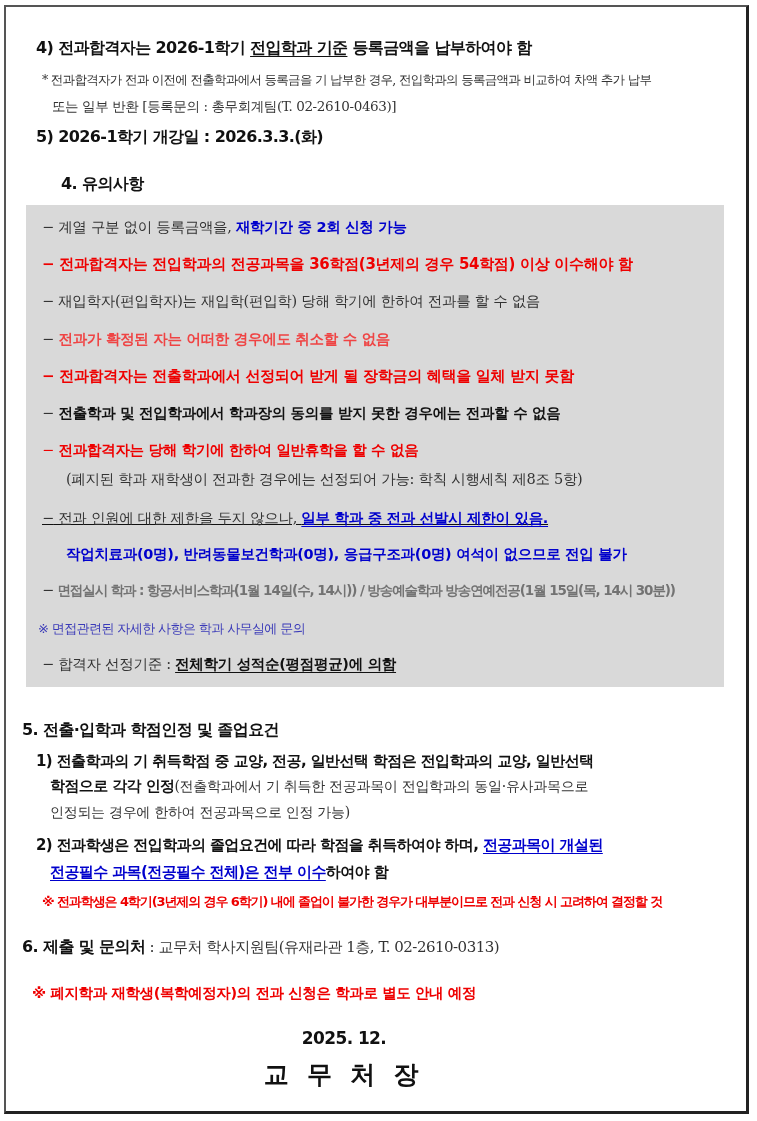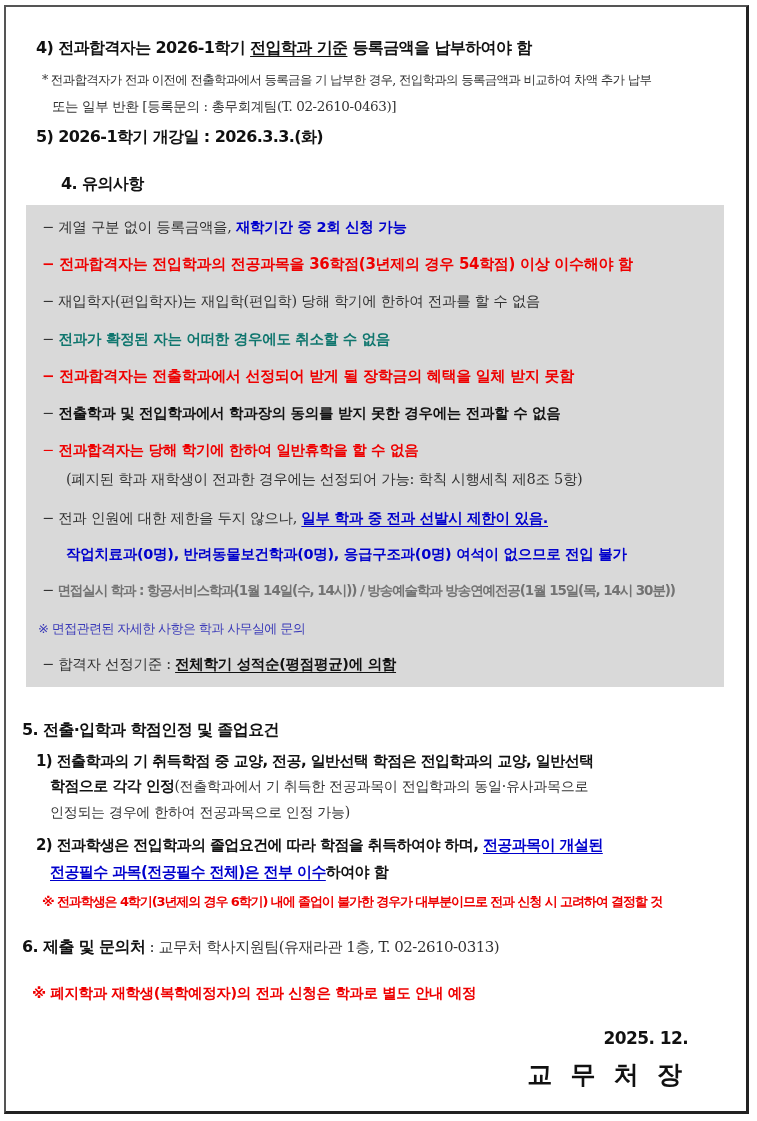--- a/index.html
+++ b/index.html
@@ -62,21 +62,21 @@
     .red { color: #ee0000; }
     .blue { color: #0000cc; }
     .navy { color: #737373; }
     .purple-note { color: #3a3ab8; font-family: "DejaVu Sans", "Liberation Sans", sans-serif; font-size: 13px; letter-spacing: -0.6px; }
     .cond { letter-spacing: -1.1px; font-size: 13.5px; }
 
     .center {
       position: absolute;
       left: 0;
       width: 688px;
-      text-align: right;
+      text-align: center;
     }
   </style>
 </head>
 <body>
 
 <div class="frame"></div>
 
 <div class="abs h-bold" style="left:36px; top:38px; font-size:16px;">
   <span>4) 전과합격자는 2026-1학기 </span><span class="u">전입학과 기준</span><span> 등록금액을 납부하여야 함</span>
 </div>
@@ -94,38 +94,38 @@
 
 <div class="gline boldk red" style="top:255px; font-size:15px;">
   <span>−</span><span> 전과합격자는 전입학과의 전공과목을 36학점(3년제의 경우 54학점) 이상 이수해야 함</span>
 </div>
 
 <div class="gline norm" style="top:292px;">
   <span>−</span><span> 재입학자(편입학자)는 재입학(편입학) 당해 학기에 한하여 전과를 할 수 없음</span>
 </div>
 
 <div class="gline" style="top:330px;">
-  <span class="norm">−</span><span class="boldk" style="color:#0f766e;"> 전과가 확정된 자는 어떠한 경우에도 취소할 수 없음</span>
+  <span class="norm">−</span><span class="boldk" style="color:#ef4444;"> 전과가 확정된 자는 어떠한 경우에도 취소할 수 없음</span>
 </div>
 
 <div class="gline boldk red" style="top:367px; font-size:15px;">
   <span>−</span><span> 전과합격자는 전출학과에서 선정되어 받게 될 장학금의 혜택을 일체 받지 못함</span>
 </div>
 
 <div class="gline" style="top:404px;">
   <span class="norm">−</span><span class="boldk" style="color:#111;"> 전출학과 및 전입학과에서 학과장의 동의를 받지 못한 경우에는 전과할 수 없음</span>
 </div>
 
 <div class="gline" style="top:441px;">
   <span class="norm red">−</span><span class="boldk red"> 전과합격자는 당해 학기에 한하여 일반휴학을 할 수 없음</span>
 </div>
 
 <div class="gline norm" style="top:470px; left:66px;">(폐지된 학과 재학생이 전과한 경우에는 선정되어 가능: 학칙 시행세칙 제8조 5항)</div>
 
-<div class="gline" style="top:509px;">
+<div class="gline" style="top:509px;text-decoration:underline;">
   <span class="norm">−</span><span class="norm"> 전과 인원에 대한 제한을 두지 않으나, </span><span class="boldk blue u">일부 학과 중 전과 선발시 제한이 있음.</span>
 </div>
 
 <div class="gline boldk blue" style="top:545px; left:66px;">작업치료과(0명), 반려동물보건학과(0명), 응급구조과(0명) 여석이 없으므로 전입 불가</div>
 
 <div class="gline" style="top:582px;">
   <span class="norm">−</span><span class="boldk navy cond"> 면접실시 학과 : 항공서비스학과(1월 14일(수, 14시)) / 방송예술학과 방송연예전공(1월 15일(목, 14시 30분))</span>
 </div>
 
 <div class="gline purple-note" style="top:620px; left:38px;">※ 면접관련된 자세한 사항은 학과 사무실에 문의</div>

